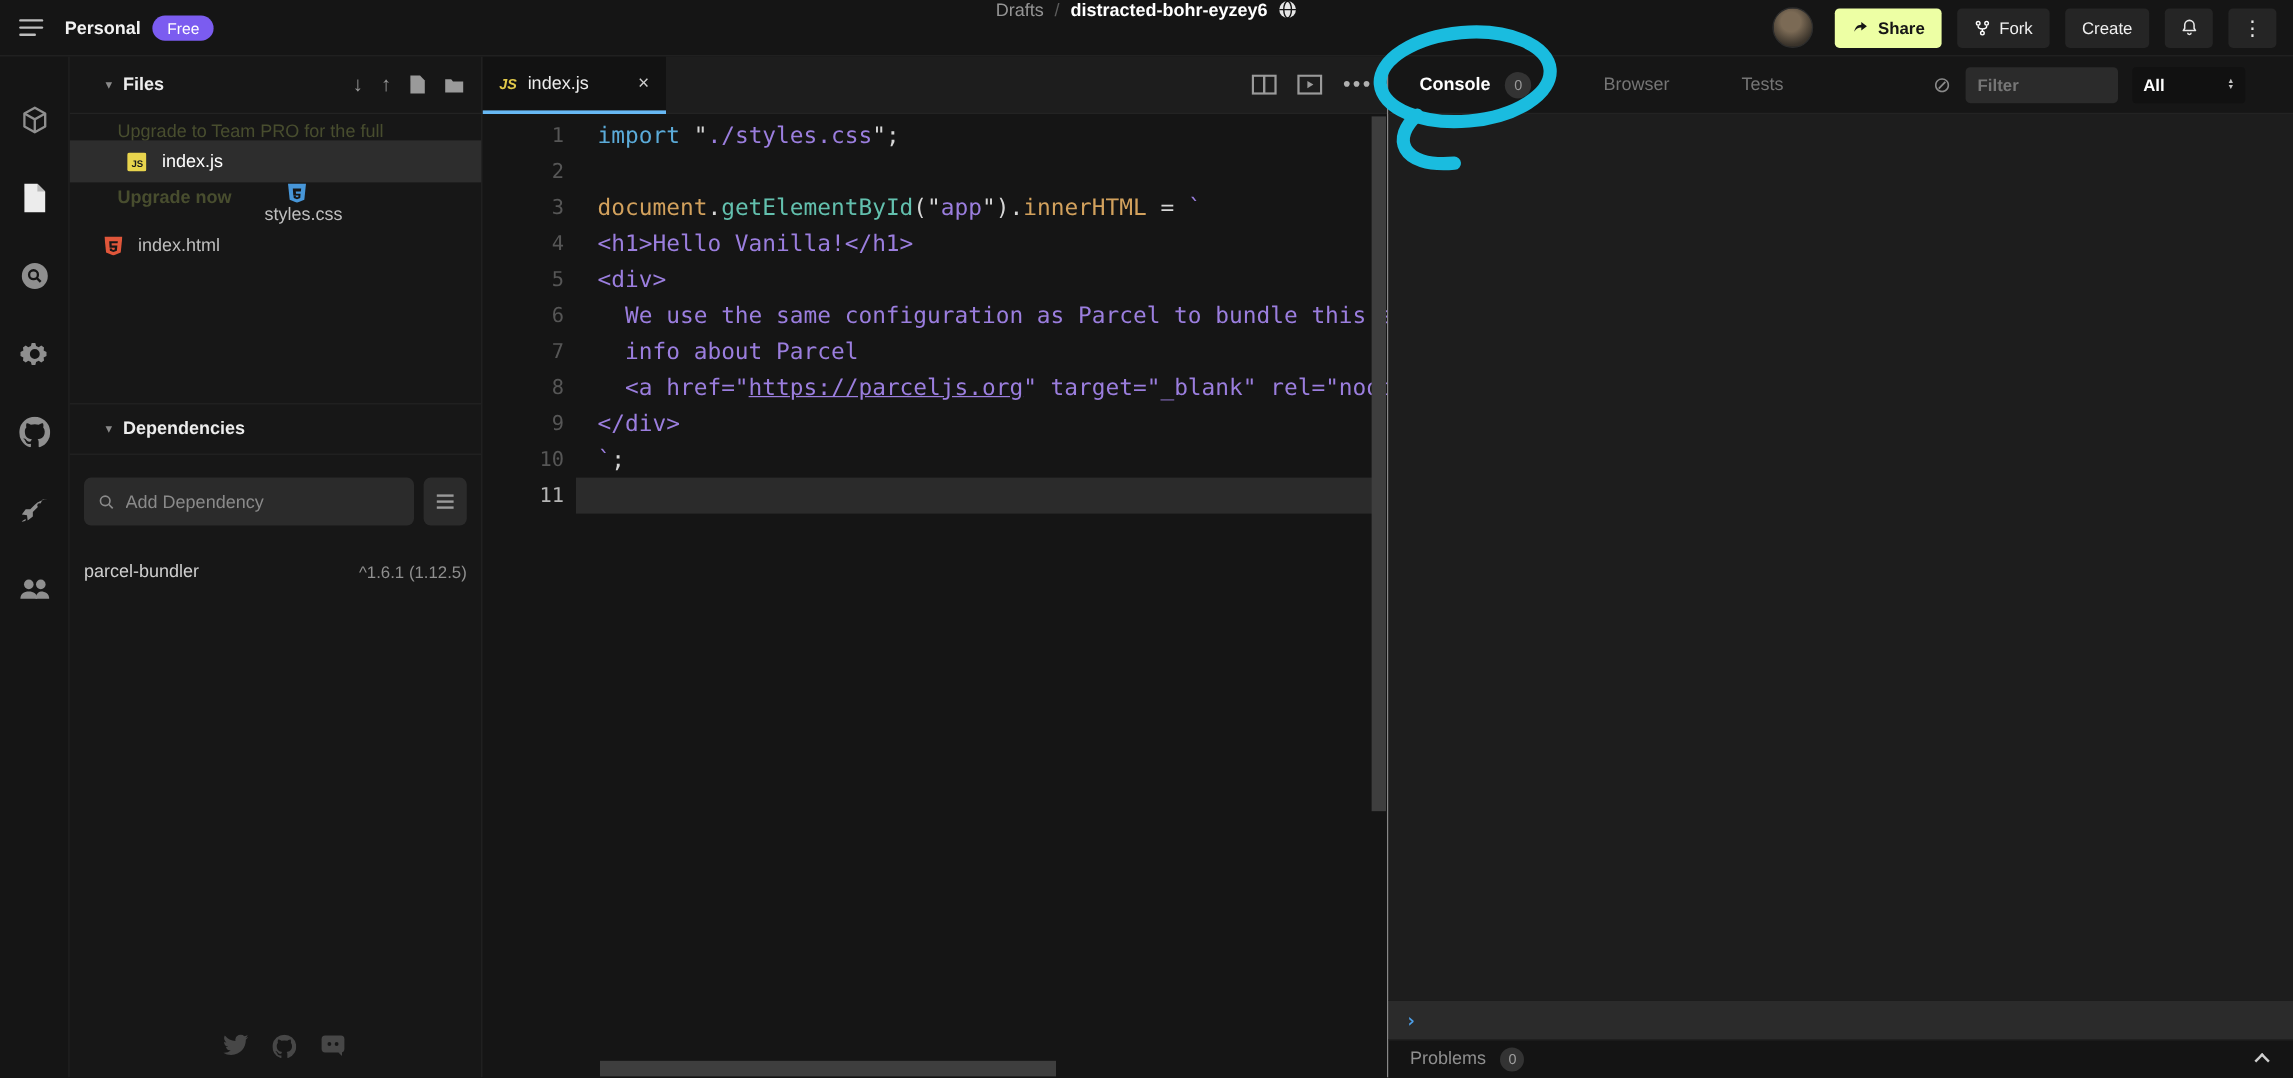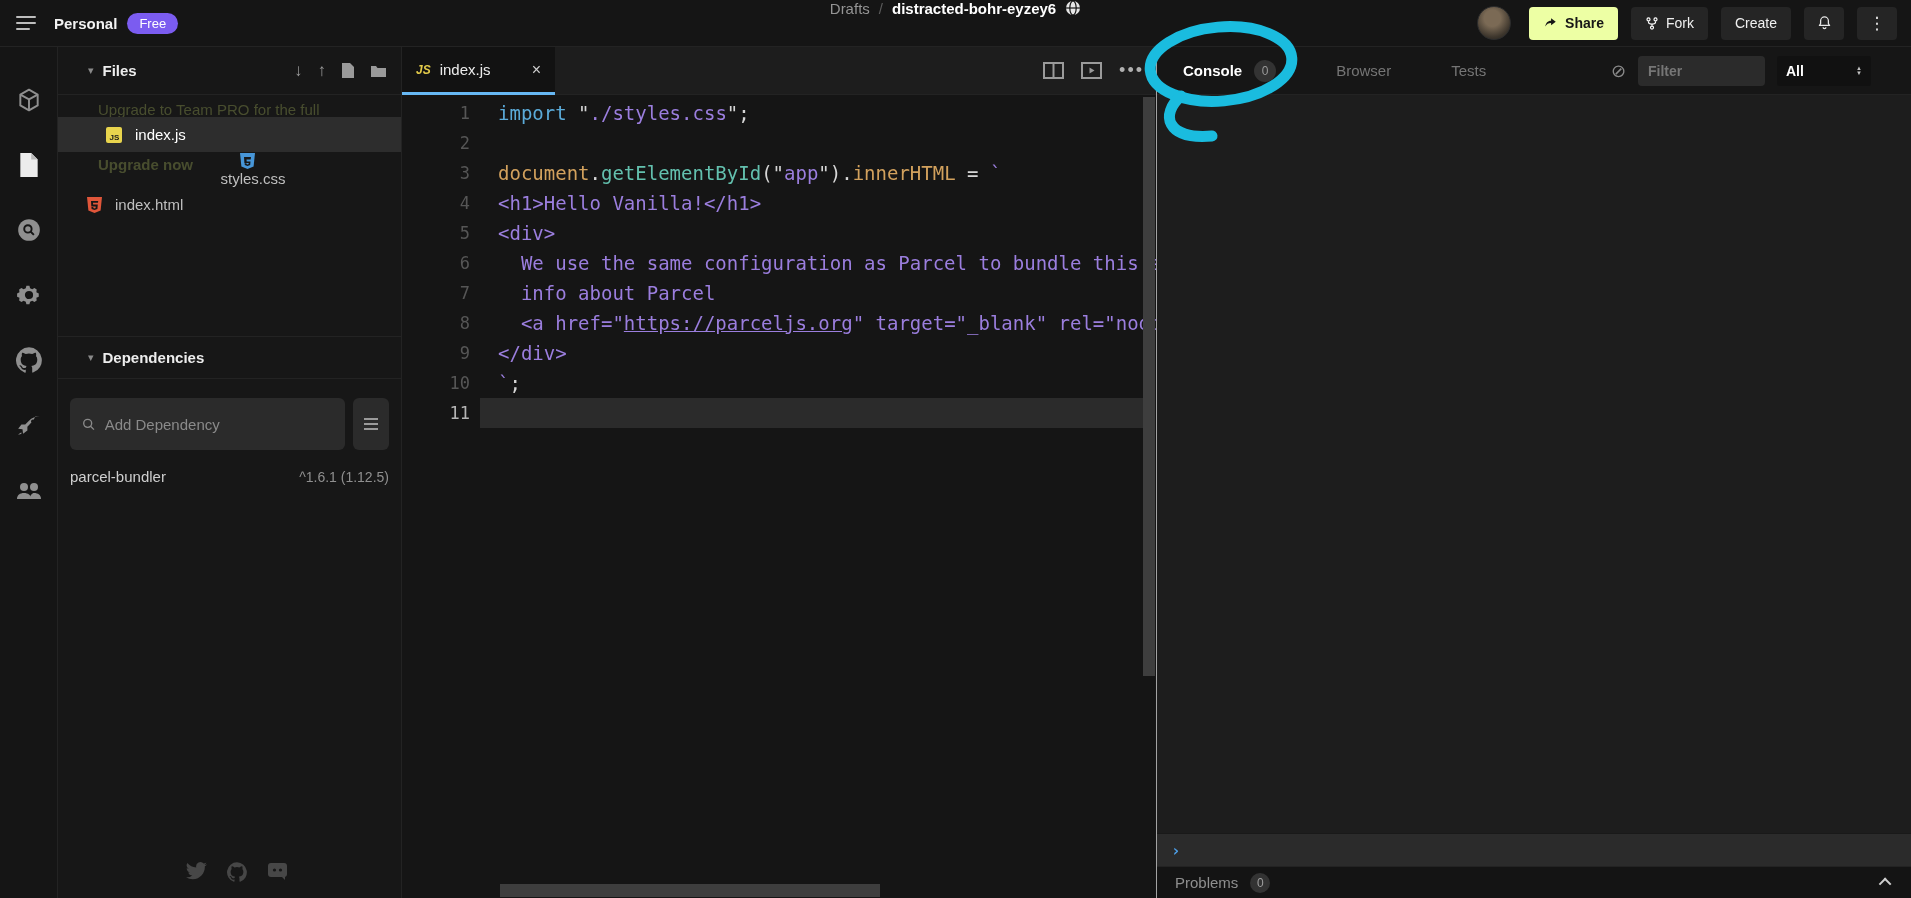--- a/index.html
+++ b/index.html
@@ -41,21 +41,21 @@
   .panel-title { margin-left:9px; font-size:15px; font-weight:700; color:#ededed; }
   .ph-icons { margin-left:auto; margin-right:14px; display:flex; align-items:center; gap:15px; color:#9a9a9a; }
   .ph-icons .uarrow { font-size:17px; cursor:pointer; }
   .ghost { position:absolute; left:40px; top:52px; width:245px; color:#707a42; opacity:.55; font-size:15px; line-height:21px; z-index:1; pointer-events:none; }
   .ghost .ghost-action { margin-top:13px; font-weight:700; }
   .tree { position:absolute; left:0; right:0; top:70px; z-index:2; }
   .tree-row { height:35px; display:flex; align-items:center; font-size:15px; color:#bfbfbf; cursor:pointer; }
   .tree-row.selected { background:#2d2d2d; color:#fff; }
   .ficon { width:18px; height:18px; margin-right:12px; display:flex; align-items:center; justify-content:center; flex:none; }
   .deps-header { position:absolute; left:0; right:0; top:289px; height:43px; border-top:1px solid #232323; border-bottom:1px solid #232323; display:flex; align-items:center; }
-  .dep-search-row { position:absolute; left:12px; right:12px; top:351px; height:52px; display:flex; gap:8px; }
+  .dep-search-row { position:absolute; left:12px; right:12px; top:351px; height:40px; display:flex; gap:8px; }
   .dep-search { flex:1; background:#2b2b2b; border-radius:6px; display:flex; align-items:center; padding:0 12px; color:#8a8a8a; }
   .dep-search input { background:transparent; border:none; outline:none; color:#d8d8d8; font-size:15px; margin-left:9px; width:100%; font-family:inherit; }
   .dep-search input::placeholder { color:#8a8a8a; }
   .dep-menu-btn { width:36px; background:#2b2b2b; border-radius:6px; border:none; color:#9a9a9a; display:flex; align-items:center; justify-content:center; cursor:pointer; }
   .dep-menu-btn .bars { width:14px; }
   .dep-menu-btn .bars i { display:block; height:2px; background:#9a9a9a; margin:3px 0; }
   .dep-list { position:absolute; left:12px; right:12px; top:404px; }
   .dep-row { height:34px; display:flex; align-items:flex-end; justify-content:space-between; }
   .dep-name { color:#cfcfcf; font-size:15px; }
   .dep-version { color:#8f8f8f; font-size:14px; }

